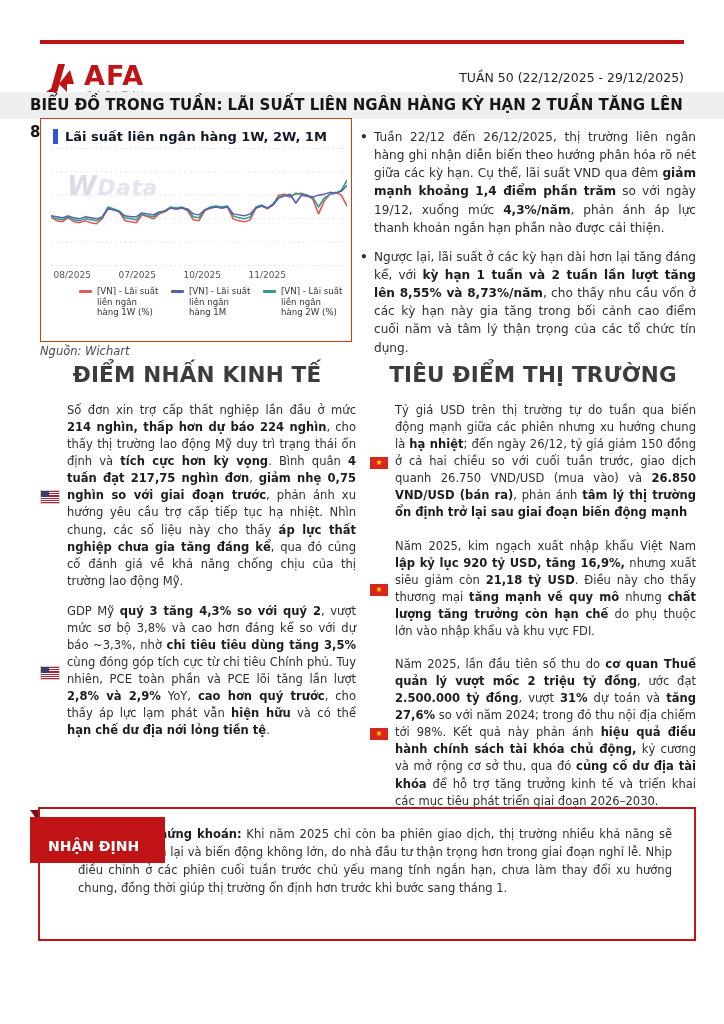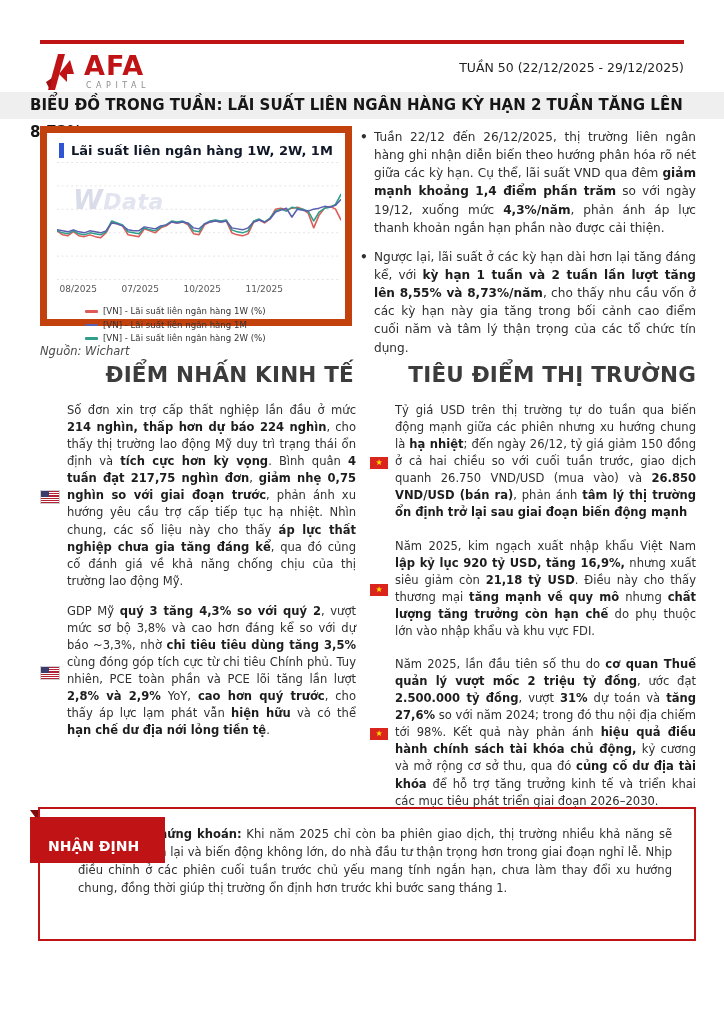--- a/index.html
+++ b/index.html
@@ -1,56 +1,56 @@
 <!DOCTYPE html>
 <html><head>
 <meta charset="utf-8">
 <style>
   html,body{margin:0;padding:0;background:#ffffff;}
   .page{position:relative;width:724px;height:1024px;background:#ffffff;overflow:hidden;
         font-family:"DejaVu Sans","Liberation Sans",sans-serif;color:#3a3a3a;}
 
   .top-rule{position:absolute;top:40px;left:40px;right:40px;height:4px;background:#c01316;}
 
-  .header-row{position:absolute;top:52px;left:44px;right:40px;display:flex;justify-content:space-between;align-items:flex-start;}
+  .header-row{position:absolute;top:62px;left:44px;right:40px;display:flex;justify-content:space-between;align-items:flex-start;}
   .brand{display:flex;align-items:flex-start;}
   .brand-glyph{width:36px;height:40px;margin-right:4px;}
   .brand-text{display:flex;flex-direction:column;line-height:1;}
   .brand-name{font-size:27px;font-weight:bold;color:#c01316;letter-spacing:1px;}
   .brand-sub{font-size:8px;letter-spacing:4.5px;color:#8d8d8d;margin-top:3px;margin-left:2px;}
   .week-label{font-size:12.5px;color:#1f1f1f;margin-top:8px;}
 
   .banner{position:absolute;top:92px;left:0;right:0;height:27px;background:#efefef;
           font-size:15px;font-weight:bold;color:#161616;line-height:27px;padding-left:30px;box-sizing:border-box;}
 
-  .chart-card{position:absolute;left:40px;top:126px;width:312px;height:200px;background:#fff;border:7px solid #c2410c;box-sizing:border-box;}
+  .chart-card{position:absolute;left:40px;top:118px;width:312px;height:224px;background:#fff;border:1px solid #c2410c;box-sizing:border-box;}
   .chart-title-row{display:flex;align-items:center;margin:10px 10px 4px 12px;}
   .chart-title-bar{width:5px;height:15px;background:#2f55d4;margin-right:7px;}
   .chart-title{font-size:13px;font-weight:bold;color:#101828;}
   .plot-wrap{display:flex;margin:4px 4px 0 10px;}
   .plot{position:relative;flex:1;height:118px;}
   .plot svg{position:absolute;left:0;top:0;width:100%;height:100%;}
   .watermark{position:absolute;left:16px;top:22px;font-weight:bold;color:#e2e5ef;font-size:22px;letter-spacing:.5px;font-style:italic;}
   .watermark .wm-w{font-size:27px;color:#dadde9;}
   .ylabels{position:relative;width:36px;height:118px;font-size:9px;color:#555;}
   .ylabels span{position:absolute;left:7px;transform:translateY(-50%);}
   .yt0{top:6%}.yt1{top:24.6%}.yt2{top:43.2%}.yt3{top:61.8%}.yt4{top:80.4%}.yt5{top:99%}
   .xlabels{position:relative;height:14px;margin:4px 40px 0 10px;font-size:9px;color:#555;}
   .xlabels span{position:absolute;top:0;}
   .xt0{left:1%}.xt1{left:26%}.xt2{left:51%}.xt3{left:76%}
-  .legend{display:grid;grid-template-columns:1fr;gap:3px 12px;margin:8px 8px 0 38px;font-size:8.6px;color:#333;}
+  .legend{display:grid;grid-template-columns:1fr 1fr 1fr;gap:3px 12px;margin:2px 8px 0 38px;font-size:8.6px;color:#333;}
   .legend-entry{display:flex;align-items:flex-start;line-height:1.25;}
   .swatch{flex:0 0 13px;height:2.5px;margin:4px 5px 0 0;border-radius:1px;background:#999;}
   .source{position:absolute;left:40px;top:344px;font-size:11.5px;font-style:italic;color:#4a4a4a;}
 
   .highlights{position:absolute;left:360px;top:128px;width:336px;font-size:12.1px;line-height:1.5;color:#2f2f2f;text-align:justify;}
   .hl-item{display:flex;margin-bottom:11px;}
   .hl-dot{flex:0 0 14px;font-weight:bold;}
 
-  .sec-title{position:absolute;top:362px;font-size:21.5px;font-weight:bold;color:#3c3c3c;text-align:right;letter-spacing:.2px;}
+  .sec-title{position:absolute;top:362px;font-size:21.5px;font-weight:bold;color:#3c3c3c;text-align:center;letter-spacing:.2px;}
   .sec-title.economy{left:40px;width:314px;}
   .sec-title.market{left:370px;width:326px;}
 
   .col{position:absolute;top:402px;display:flex;flex-direction:column;}
   .col-left{left:40px;width:316px;gap:13px;}
   .col-right{left:370px;width:326px;gap:16px;}
   .item{display:flex;align-items:center;}
   .item-text{font-size:11.55px;line-height:1.48;color:#2f2f2f;text-align:justify;}
   .flag{flex:0 0 18px;height:12px;margin:3px 7px 0 0;position:relative;display:inline-block;}
   .flag-us{background:repeating-linear-gradient(180deg,#b22234 0 1.1px,#ffffff 1.1px 2.2px);border:.5px solid #d0d0d0;}

